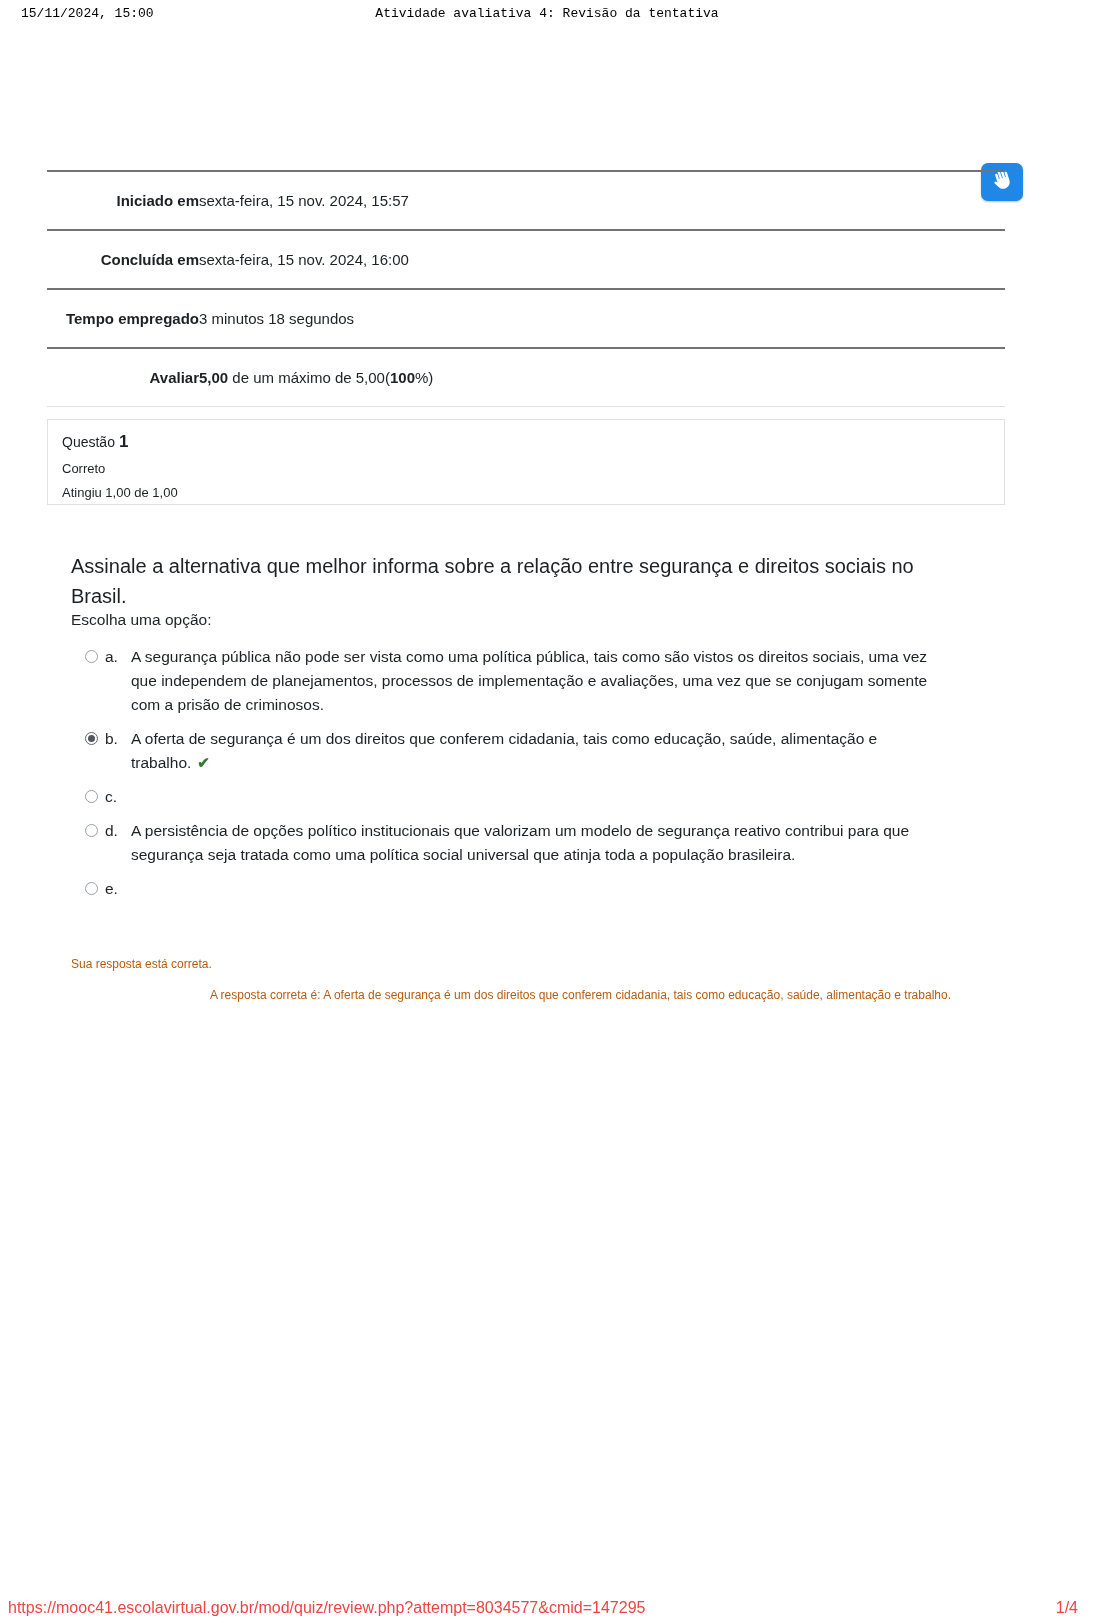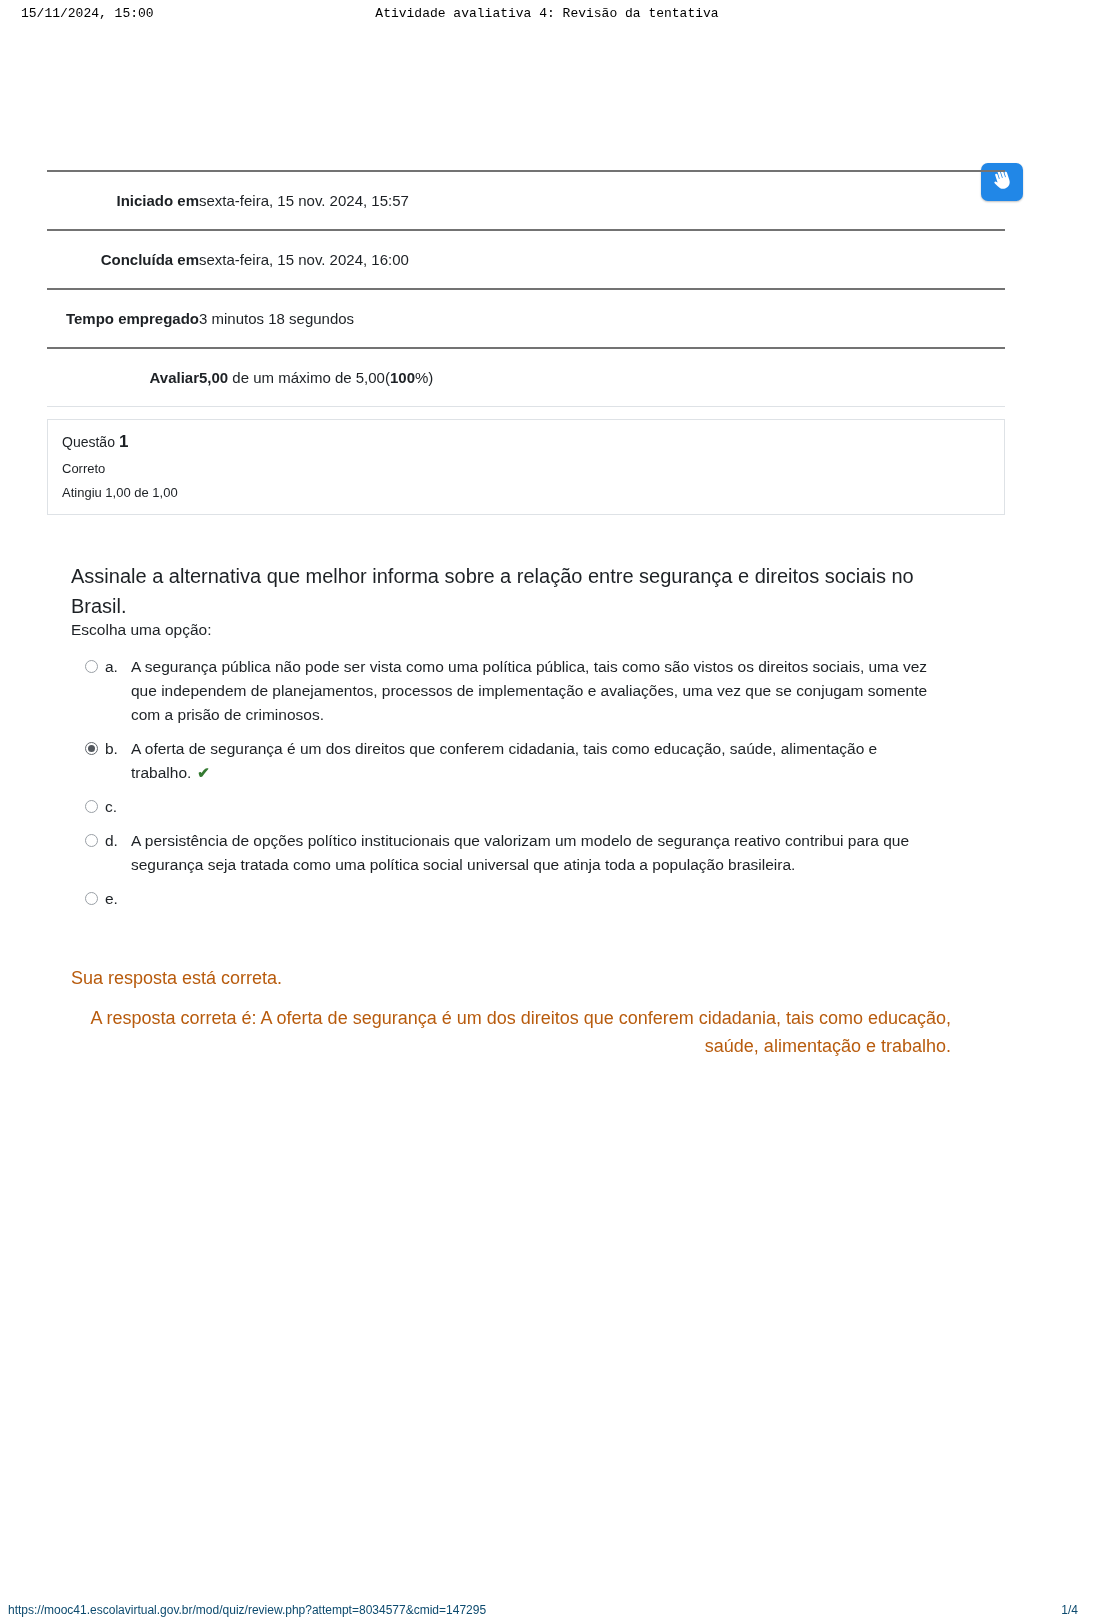--- a/index.html
+++ b/index.html
@@ -8,21 +8,21 @@
     width:1094px; height:1623px; position:relative;
     font-family:"Liberation Sans", sans-serif;
     color:#1d2125;
     overflow:hidden;
   }
 
   
   .print-header { position:absolute; top:6px; left:0; right:0; height:18px; font-size:13px; color:#000;font-family:Liberation Mono, monospace; }
   .ph-date  { position:absolute; left:21px; top:0; }
   .ph-title { width:100%; text-align:center; }
-  .print-footer { position:absolute; bottom:6px; left:0; right:0; height:18px; font-size:12px; color:#0c4a6e; }
+  .print-footer { position:absolute; bottom:6px; left:0; right:0; height:18px; font-size:16px; color:#ef4444; }
   .pf-url  { position:absolute; left:8px; bottom:0; }
   .pf-page { position:absolute; right:16px; bottom:0; }
 
   
   .hand-btn {
     position:absolute; left:981px; top:163px; width:42px; height:38px;
     background:#2187e7; border-radius:7px;
     display:flex; align-items:center; justify-content:center;
     cursor:pointer; box-shadow:0 1px 2px rgba(0,0,0,.25);
   }
@@ -35,21 +35,21 @@
   table.summary { width:100%; border-collapse:collapse; font-size:15px; }
   table.summary td { border-top:2px solid #737373; padding:20px 0; vertical-align:top; }
   table.summary tr:last-child td { border-bottom:1px solid #dee2e6; }
   td.s-label { width:152px; text-align:right; font-weight:bold; padding-right:14px; }
   td.s-value { padding-left:16px; }
   .bold { font-weight:bold; }
 
   
   .qbox {
     margin-top:12px; border:1px solid #dee2e6; background:#fff;
-    padding:12px 14px 14px 14px; width:100%;
+    padding:12px 14px 4px 14px; width:100%;
   }
   .qbox .q-head { font-size:14px; margin-bottom:9px; }
   .qbox .q-num  { font-weight:bold; font-size:17px; margin-left:4px; }
   .qbox .q-state { font-size:13px; margin-bottom:9px; }
   .qbox .q-points { font-size:13px; }
 
   
   .question-body { padding-left:24px; }
   .q-text { margin-top:46px; font-size:20px; line-height:1.5; max-width:900px; }
   .q-prompt { font-size:15.5px; }
@@ -62,21 +62,21 @@
   }
   .radio.selected { border-color:#63686e; }
   .radio.selected::after {
     content:""; position:absolute; inset:2px; border-radius:50%; background:#53585e;
   }
   .opt-letter { flex:none; width:26px; margin-left:7px; }
   .opt-text { max-width:820px; }
   .check { color:#357a32; font-weight:bold; margin-left:6px; font-size:15px; }
 
   
-  .feedback { margin-top:54px; color:#b85b0d; font-size:18px; line-height:1.55; }
+  .feedback { margin-top:54px; color:#b85b0d; font-size:12px; line-height:1.55; }
   .fb-1 { margin-bottom:12px; }
   .fb-2 { max-width:880px;text-align:right; }
 </style>
 </head>
 <body>
 
 <div class="print-header">
   <span class="ph-date">15/11/2024, 15:00</span>
   <div class="ph-title">Atividade avaliativa 4: Revisão da tentativa</div>
 </div>

